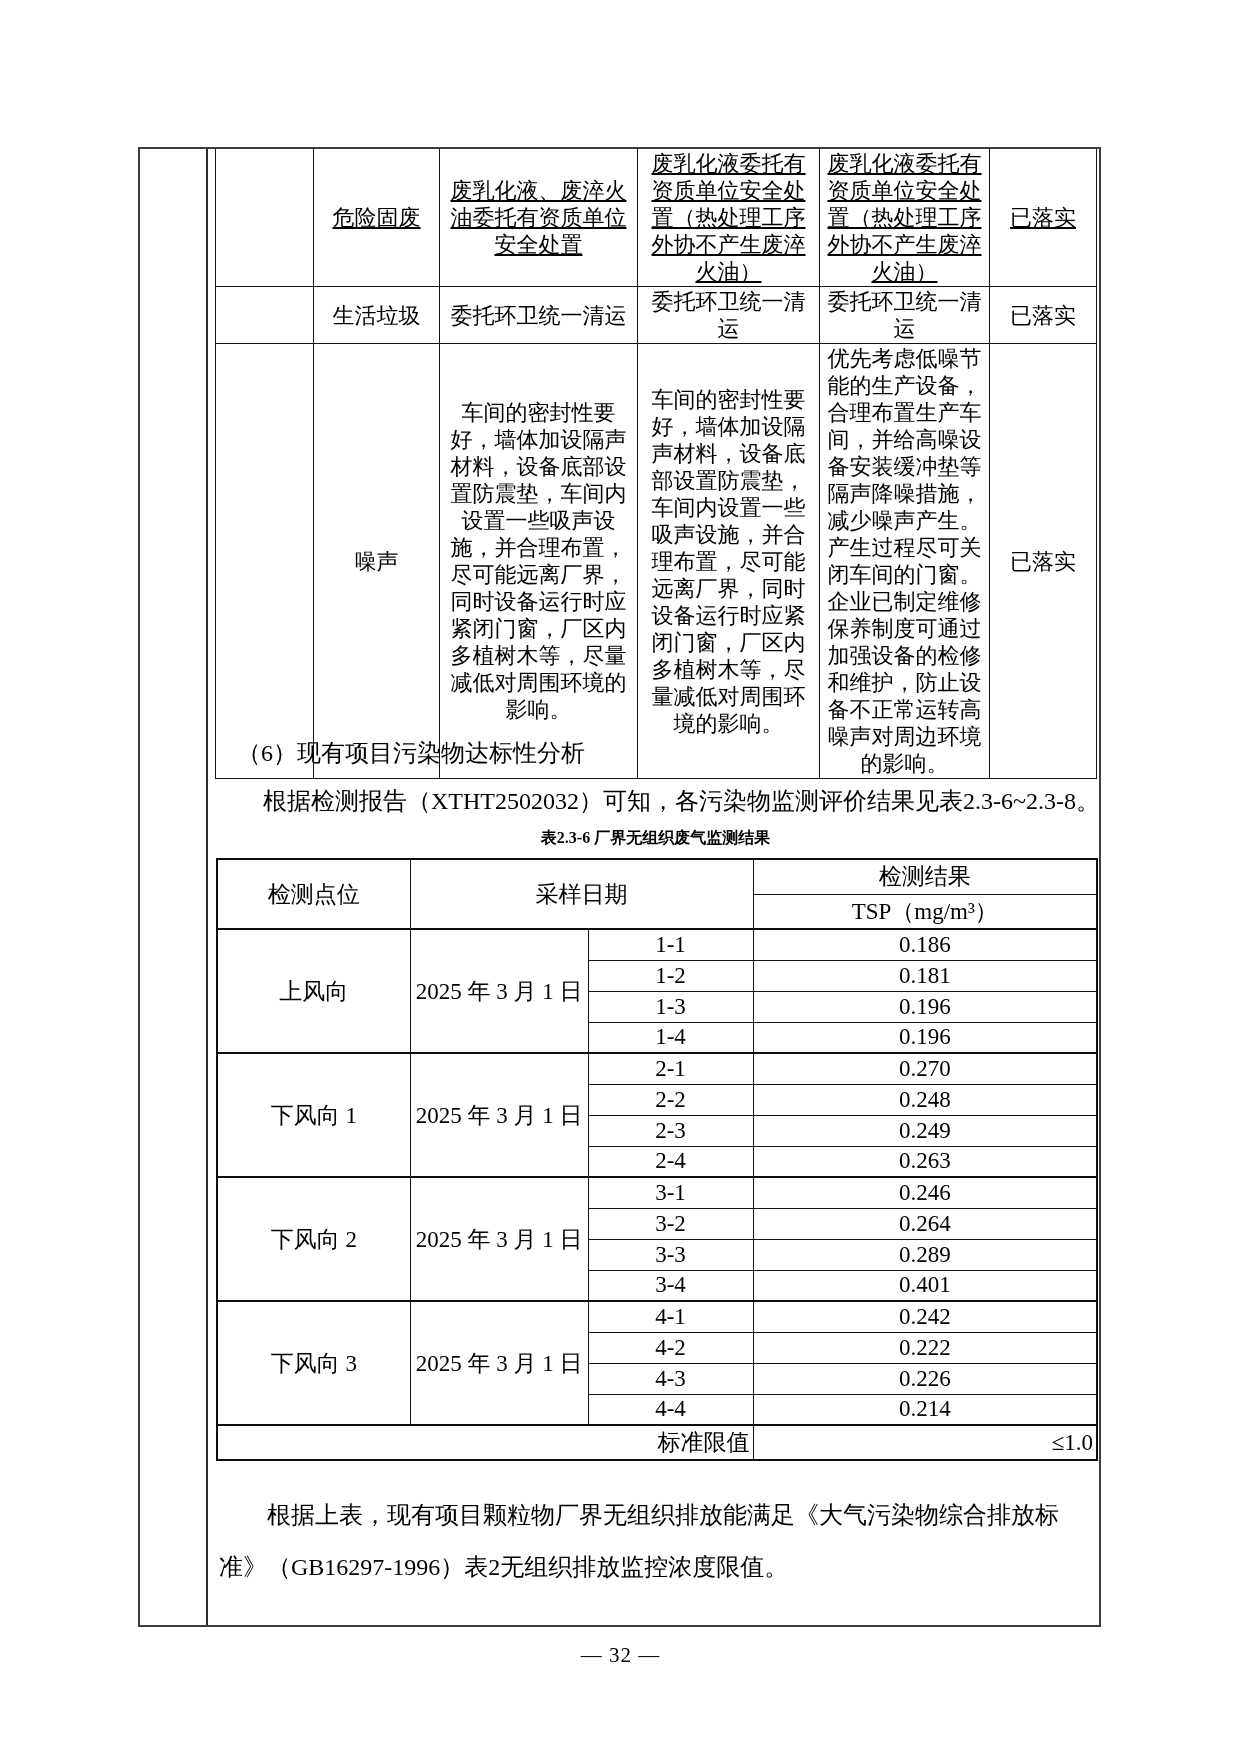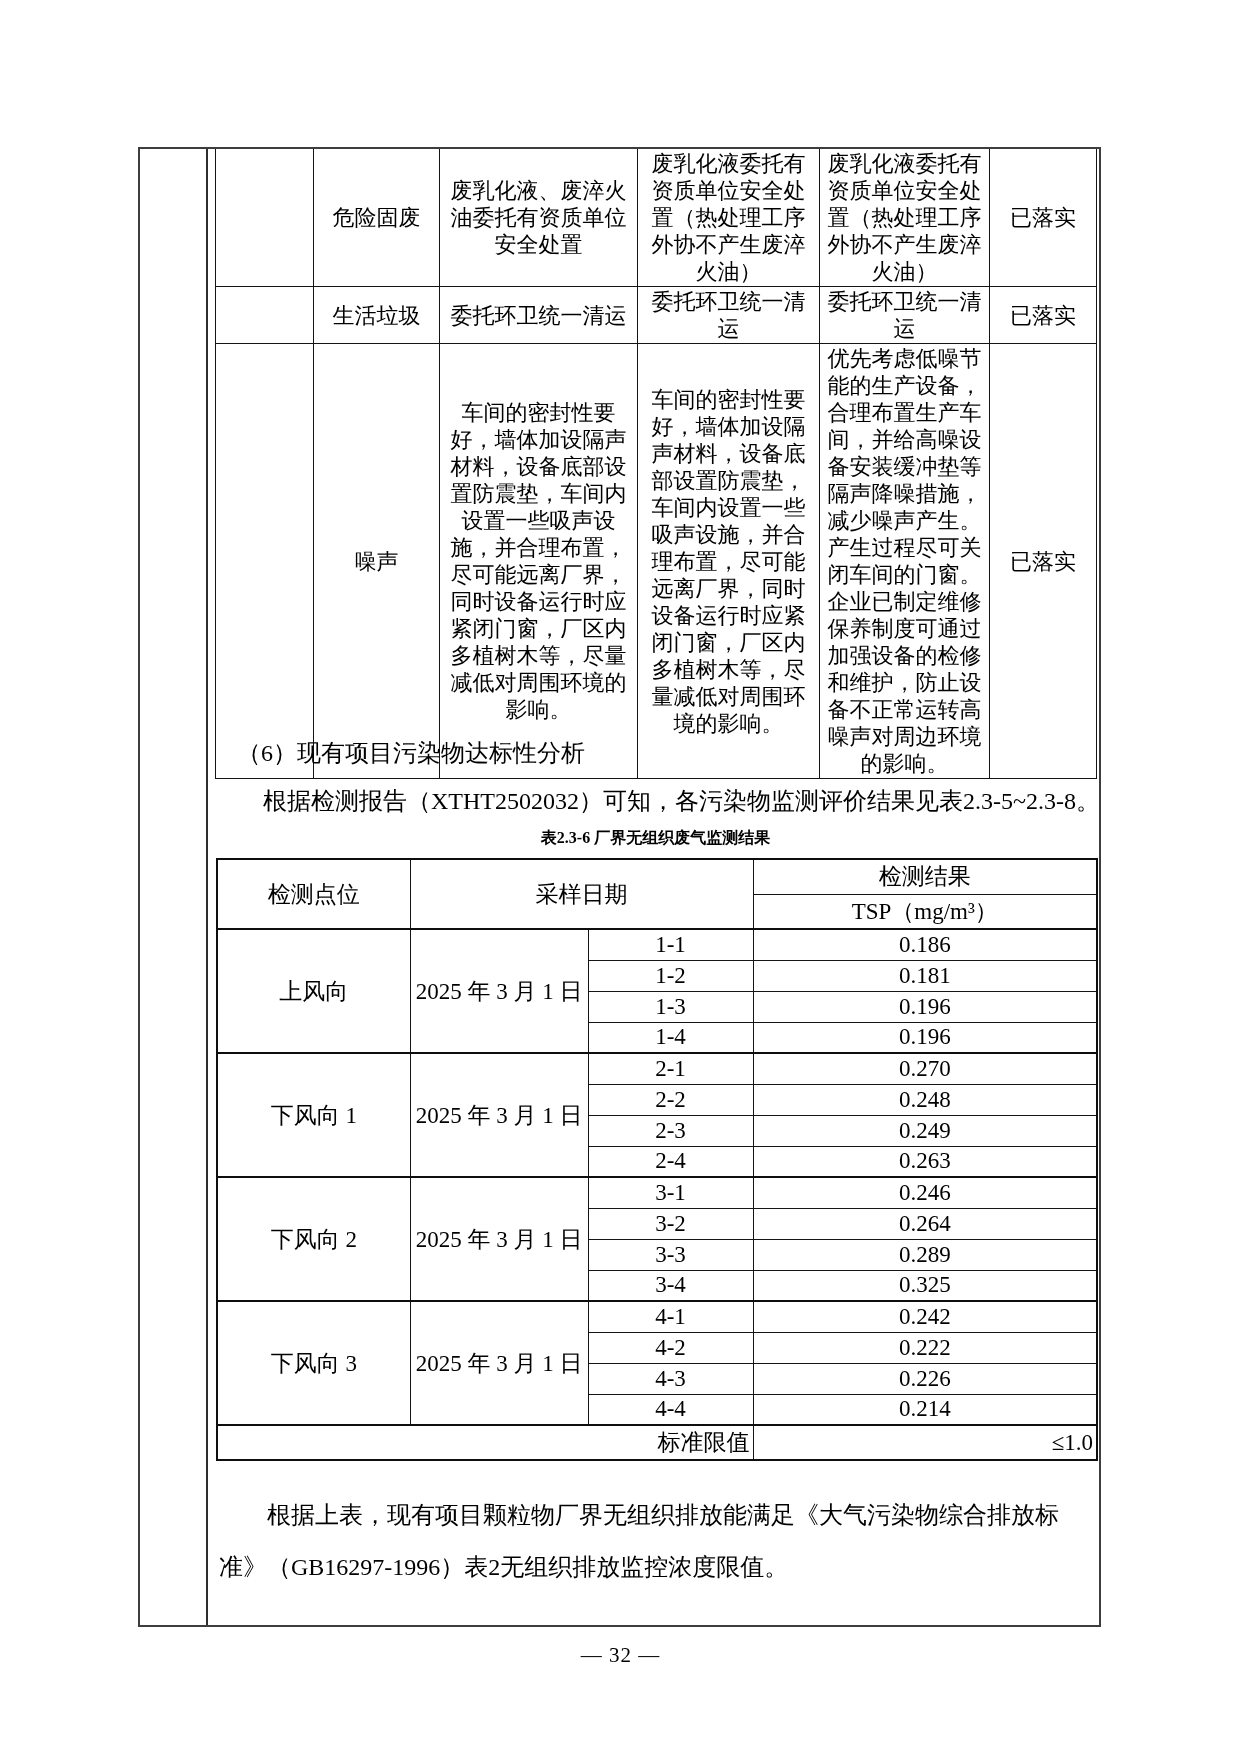--- a/index.html
+++ b/index.html
@@ -34,21 +34,21 @@
   
   .t1{
     position:absolute;left:75px;top:0;
     width:881px;
     font-size:22px;line-height:27px;
   }
   .t1 td{border-color:#141414;}
   .t1 tr.r1{height:133px;}
   .t1 tr.r2{height:55px;}
   .t1 tr.r3{height:388px;}
-  .t1 .noborder-top{border-top:none;}
+  .t1 .noborder-top{border-top:none;text-decoration:underline;}
   
   .h6{
     position:absolute;left:97px;top:588px;
     font-size:24px;white-space:nowrap;
   }
   .intro{
     position:absolute;left:75px;top:636px;
     width:885px;font-size:24px;text-indent:2em;white-space:nowrap;
   }
   .tbl-title{
@@ -120,21 +120,21 @@
         <td>噪声</td>
         <td>车间的密封性要好，墙体加设隔声材料，设备底部设置防震垫，车间内设置一些吸声设施，并合理布置，尽可能远离厂界，同时设备运行时应紧闭门窗，厂区内多植树木等，尽量减低对周围环境的影响。</td>
         <td>车间的密封性要好，墙体加设隔声材料，设备底部设置防震垫，车间内设置一些吸声设施，并合理布置，尽可能远离厂界，同时设备运行时应紧闭门窗，厂区内多植树木等，尽量减低对周围环境的影响。</td>
         <td>优先考虑低噪节能的生产设备，合理布置生产车间，并给高噪设备安装缓冲垫等隔声降噪措施，减少噪声产生。产生过程尽可关闭车间的门窗。企业已制定维修保养制度可通过加强设备的检修和维护，防止设备不正常运转高噪声对周边环境的影响。</td>
         <td>已落实</td>
       </tr>
     </tbody>
       </table>
 
     <div class="h6">（6）现有项目污染物达标性分析</div>
-    <div class="intro">根据检测报告（XTHT2502032）可知，各污染物监测评价结果见表2.3-5~2.3-8。</div>
+    <div class="intro">根据检测报告（XTHT2502032）可知，各污染物监测评价结果见表2.3-6~2.3-8。</div>
     <div class="tbl-title">表2.3-6 厂界无组织废气监测结果</div>
 
     <table class="t2">
       <colgroup>
         <col style="width:193px">
           <col style="width:178px">
           <col style="width:165px">
           <col style="width:344px">
       </colgroup>
       <tbody>
@@ -194,21 +194,21 @@
       <tr>
         <td>3-2</td>
         <td>0.264</td>
       </tr>
       <tr>
         <td>3-3</td>
         <td>0.289</td>
       </tr>
       <tr>
         <td>3-4</td>
-        <td>0.325</td>
+        <td>0.401</td>
       </tr>
 
       <tr class="grp">
         <td rowspan="4">下风向 3</td>
         <td rowspan="4">2025 年 3 月 1 日</td>
         <td>4-1</td>
         <td>0.242</td>
       </tr>
       <tr>
         <td>4-2</td>

